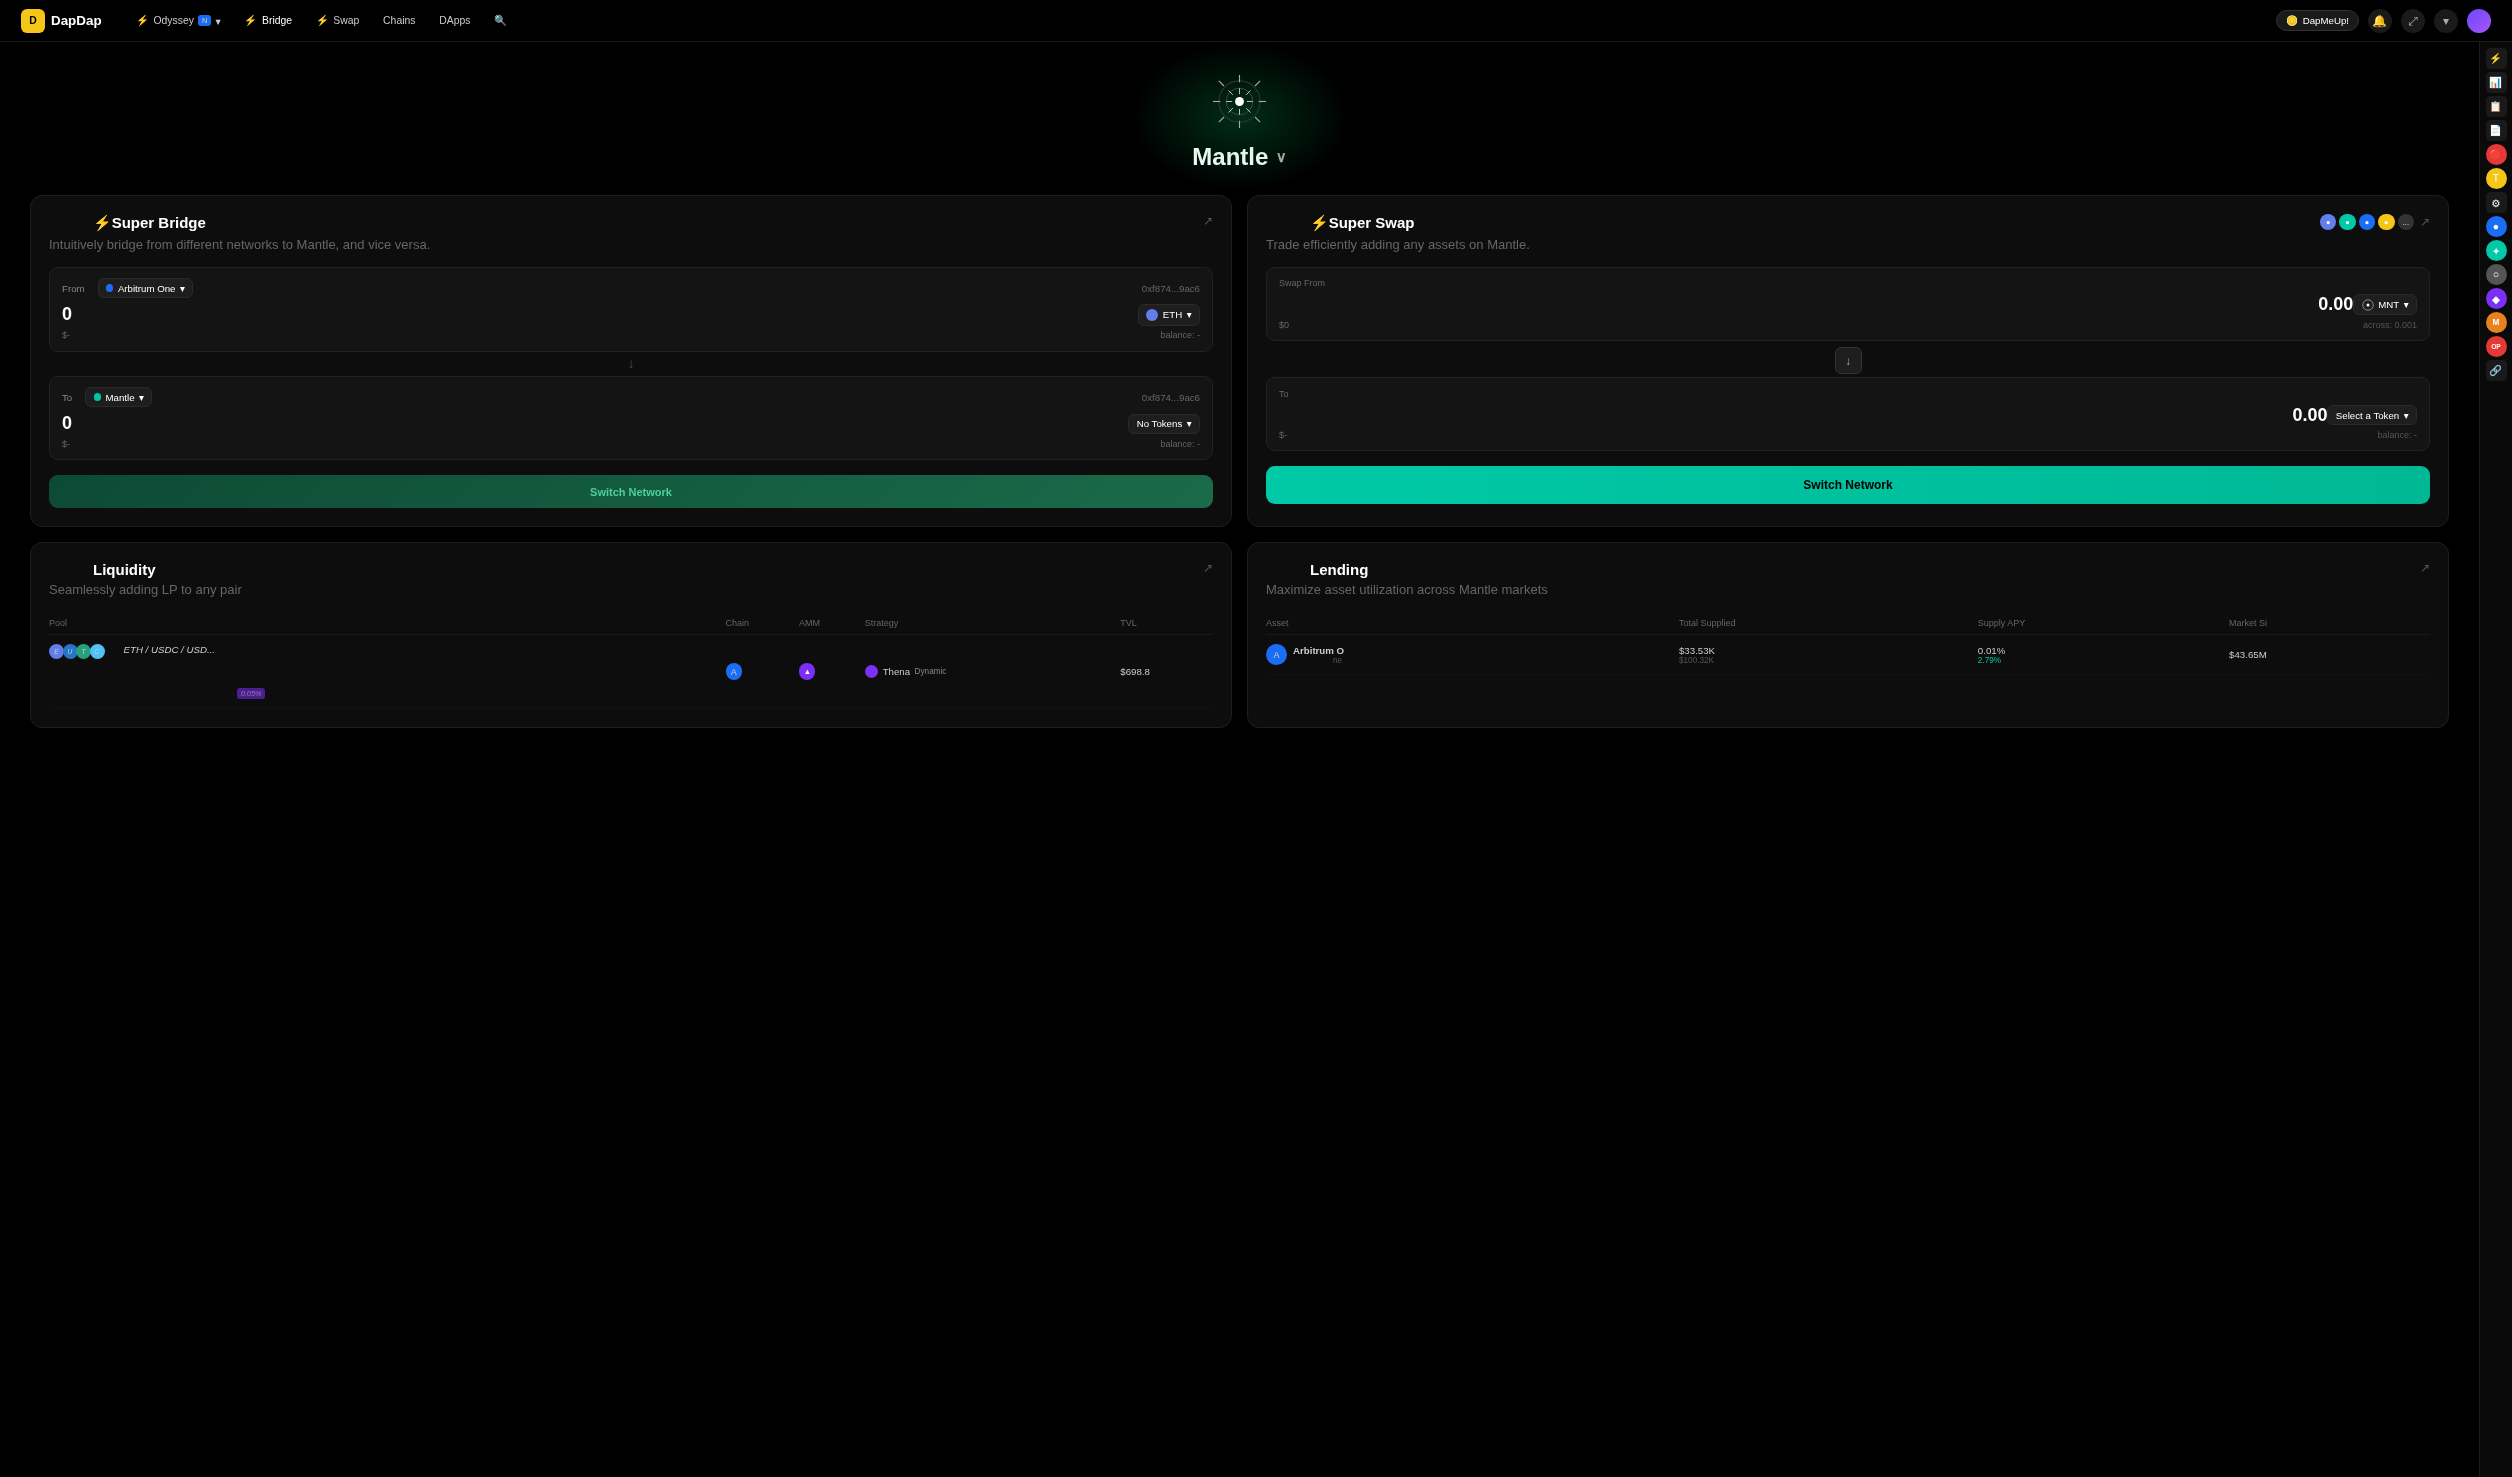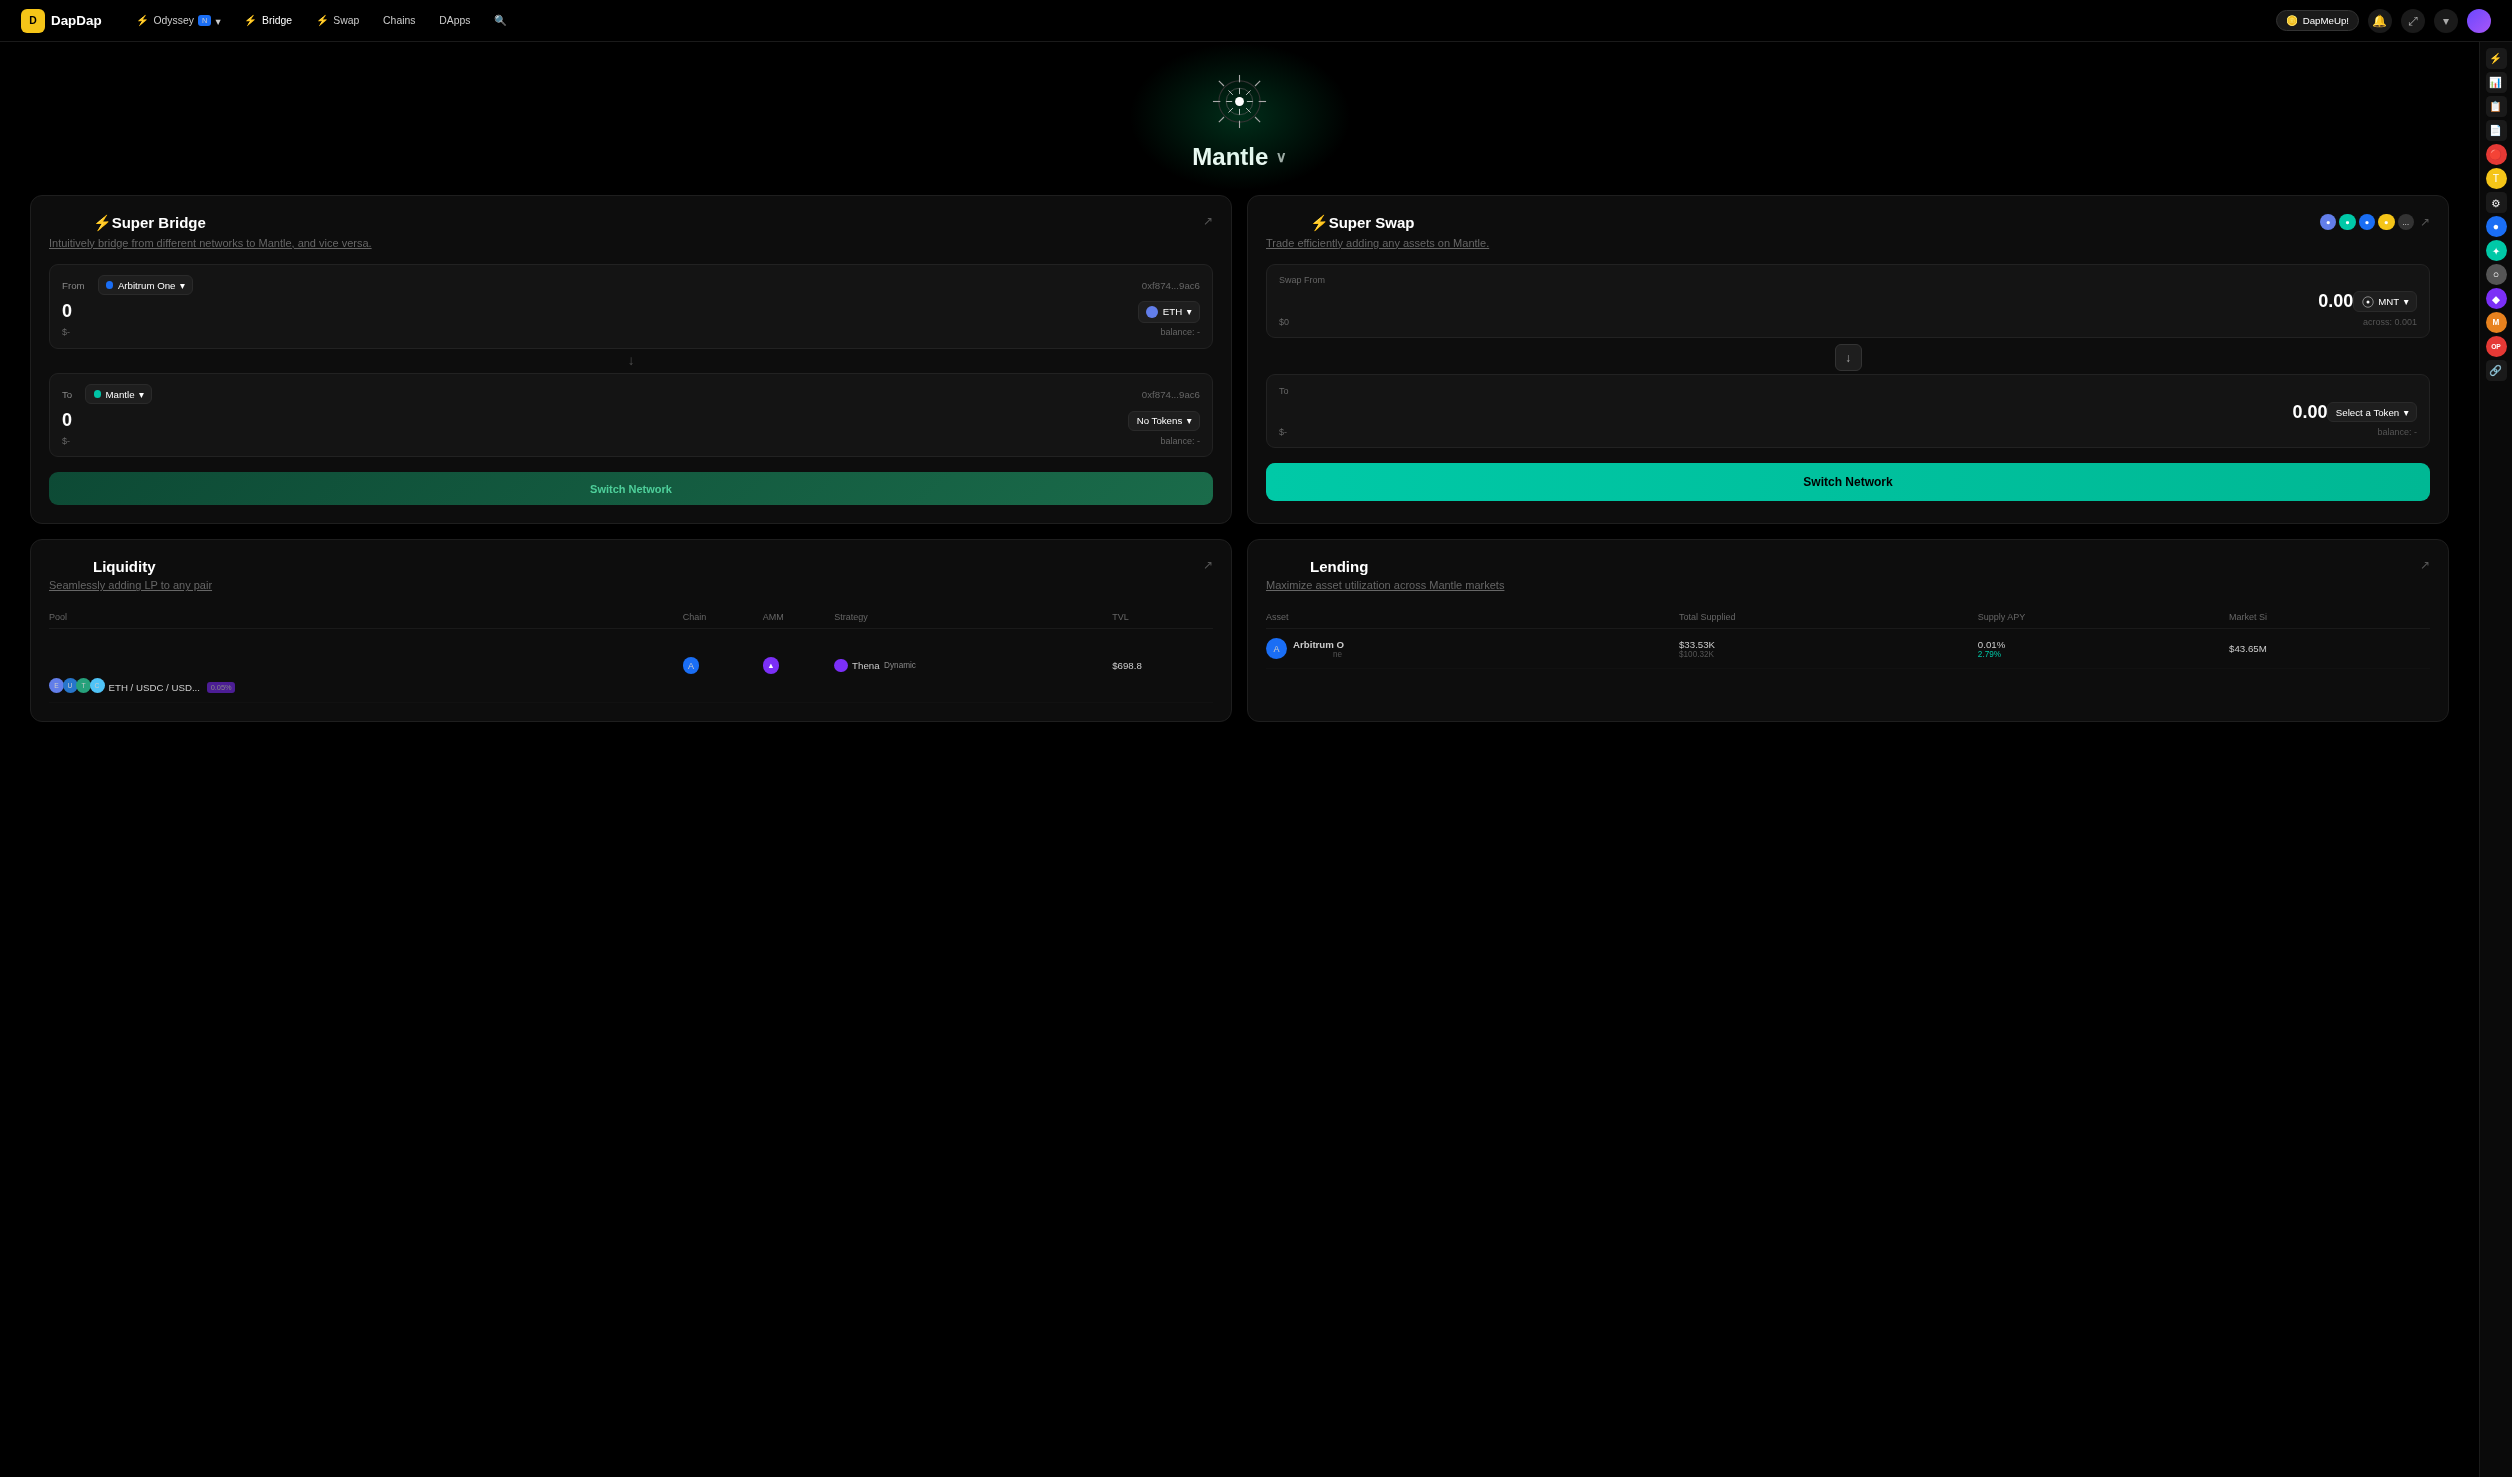--- a/index.html
+++ b/index.html
@@ -176,24 +176,23 @@
       margin-left: 44px;
     }
     .card-title {
       font-size: 15px;
       font-weight: 700;
       display: flex;
       align-items: center;
       gap: 4.5px;
     }
     .card-subtitle {
-      font-size: 11px;
+      font-size: 13px;
       color: #666;
       margin-bottom: 15px;
-      text-decoration: underline;
     }
     .card-external {
       color: #555;
       cursor: pointer;
       font-size: 12px;
     }
 
     
     .bridge-field {
       background: #141414;
@@ -382,21 +381,21 @@
     .pool-icon {
       width: 15px; height: 15px;
       border-radius: 50%;
       background: #333;
       margin-right: -3px;
       display: inline-flex;
       align-items: center;
       justify-content: center;
       font-size: 6.7px;
     }
-    .pool-info { display: flex; align-items: flex-end; gap: 7px; }
+    .pool-info { display: flex; align-items: flex-start; gap: 22px; font-style: italic; }
     .fee-badge {
       font-size: 7.4px;
       background: #4c1d95;
       border-radius: 3px;
       padding: 0.7px 3.7px;
       color: #888;
       margin-top: 44px;
     }
     .chain-icon-small {
       width: 16.4px; height: 16.4px;

